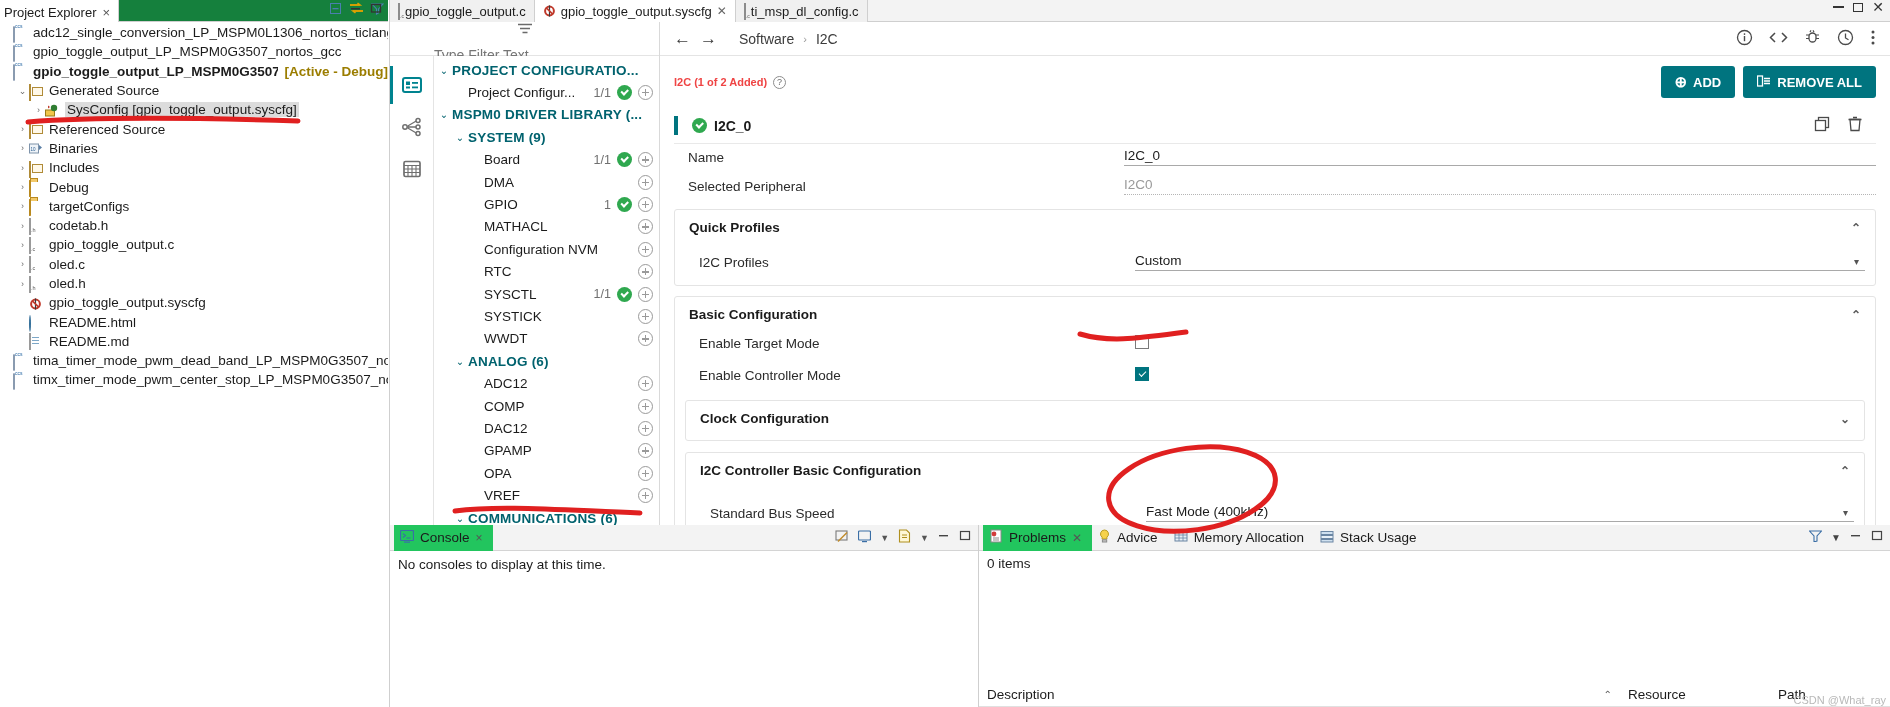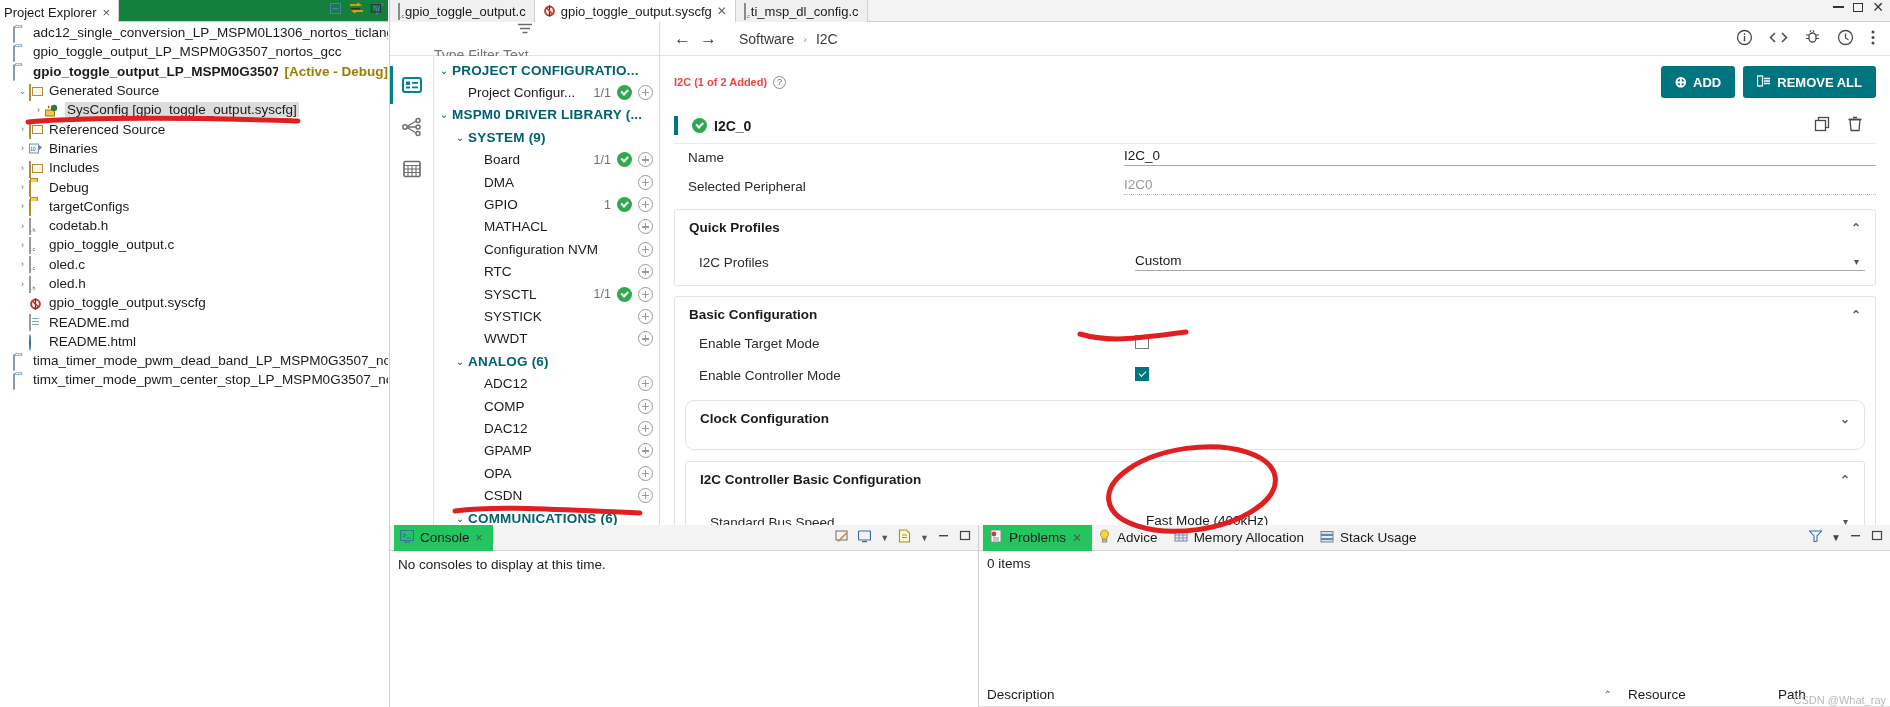--- a/index.html
+++ b/index.html
@@ -290,27 +290,27 @@
           <span class="arrow"></span>
           <span class="ico"><svg class="ic-syscfg" viewBox="0 0 13 13">
               <circle cx="6.5" cy="7" r="4.4" fill="none" stroke="#c0392b" stroke-width="2"></circle>
               <path d="M6.5 1.4v11.2" stroke="#3a3a3a" stroke-width="1.2"></path>
               <path d="M3 3.6l7 6.8" stroke="#c0392b" stroke-width="1.6"></path>
             </svg></span>
           <span class="lbl">gpio_toggle_output.syscfg</span>
         </div>
         <div class="row ind2">
           <span class="arrow"></span>
+          <span class="ico"><span class="ic-globe"></span></span>
+          <span class="lbl">README.html</span>
+        </div>
+        <div class="row ind2">
+          <span class="arrow"></span>
           <span class="ico"><span class="ic-md"></span></span>
           <span class="lbl">README.md</span>
-        </div>
-        <div class="row ind2">
-          <span class="arrow"></span>
-          <span class="ico"><span class="ic-globe"></span></span>
-          <span class="lbl">README.html</span>
         </div>
         <div class="row ind1">
           <span class="arrow"></span>
           <span class="ico"><span class="ic-ccs"></span></span>
           <span class="lbl">tima_timer_mode_pwm_dead_band_LP_MSPM0G3507_nortos</span>
         </div>
         <div class="row ind1">
           <span class="arrow"></span>
           <span class="ico"><span class="ic-ccs"></span></span>
           <span class="lbl">timx_timer_mode_pwm_center_stop_LP_MSPM0G3507_norto</span>
@@ -482,21 +482,21 @@
                 <span class="t">GPAMP</span>
                 <span class="plus-c"></span>
               </div>
               <div class="sc-row lvl2">
                 <span class="chev"></span>
                 <span class="t">OPA</span>
                 <span class="plus-c"></span>
               </div>
               <div class="sc-row lvl2">
                 <span class="chev"></span>
-                <span class="t">CSDN</span>
+                <span class="t">VREF</span>
                 <span class="plus-c"></span>
               </div>
               <div class="sc-row lvl1">
                 <span class="chev">⌄</span>
                 <span class="t sc-grp">COMMUNICATIONS (6)</span>
               </div>
             </div>
         </div>
       </div>
 
@@ -606,21 +606,21 @@
             </div>
             <div class="f-row">
               <div class="f-label">Enable Target Mode</div>
               <div class="f-val"><span class="cb"></span></div>
             </div>
             <div class="f-row" style="margin-top:6px;">
               <div class="f-label">Enable Controller Mode</div>
               <div class="f-val"><span class="cb on"></span></div>
             </div>
 
-            <div class="panel" style="margin-top:12px;padding-bottom:21px;border-radius:9px;">
+            <div class="panel" style="margin-top:12px;padding-bottom:12px;">
               <div class="panel-head" style="padding-bottom:2px;">
                 <span>Clock Configuration</span>
                 <span class="collapse">⌄</span>
               </div>
             </div>
 
             <div class="panel" style="margin-top:11px;">
               <div class="panel-head">
                 <span>I2C Controller Basic Configuration</span>
                 <span class="collapse">⌃</span>

